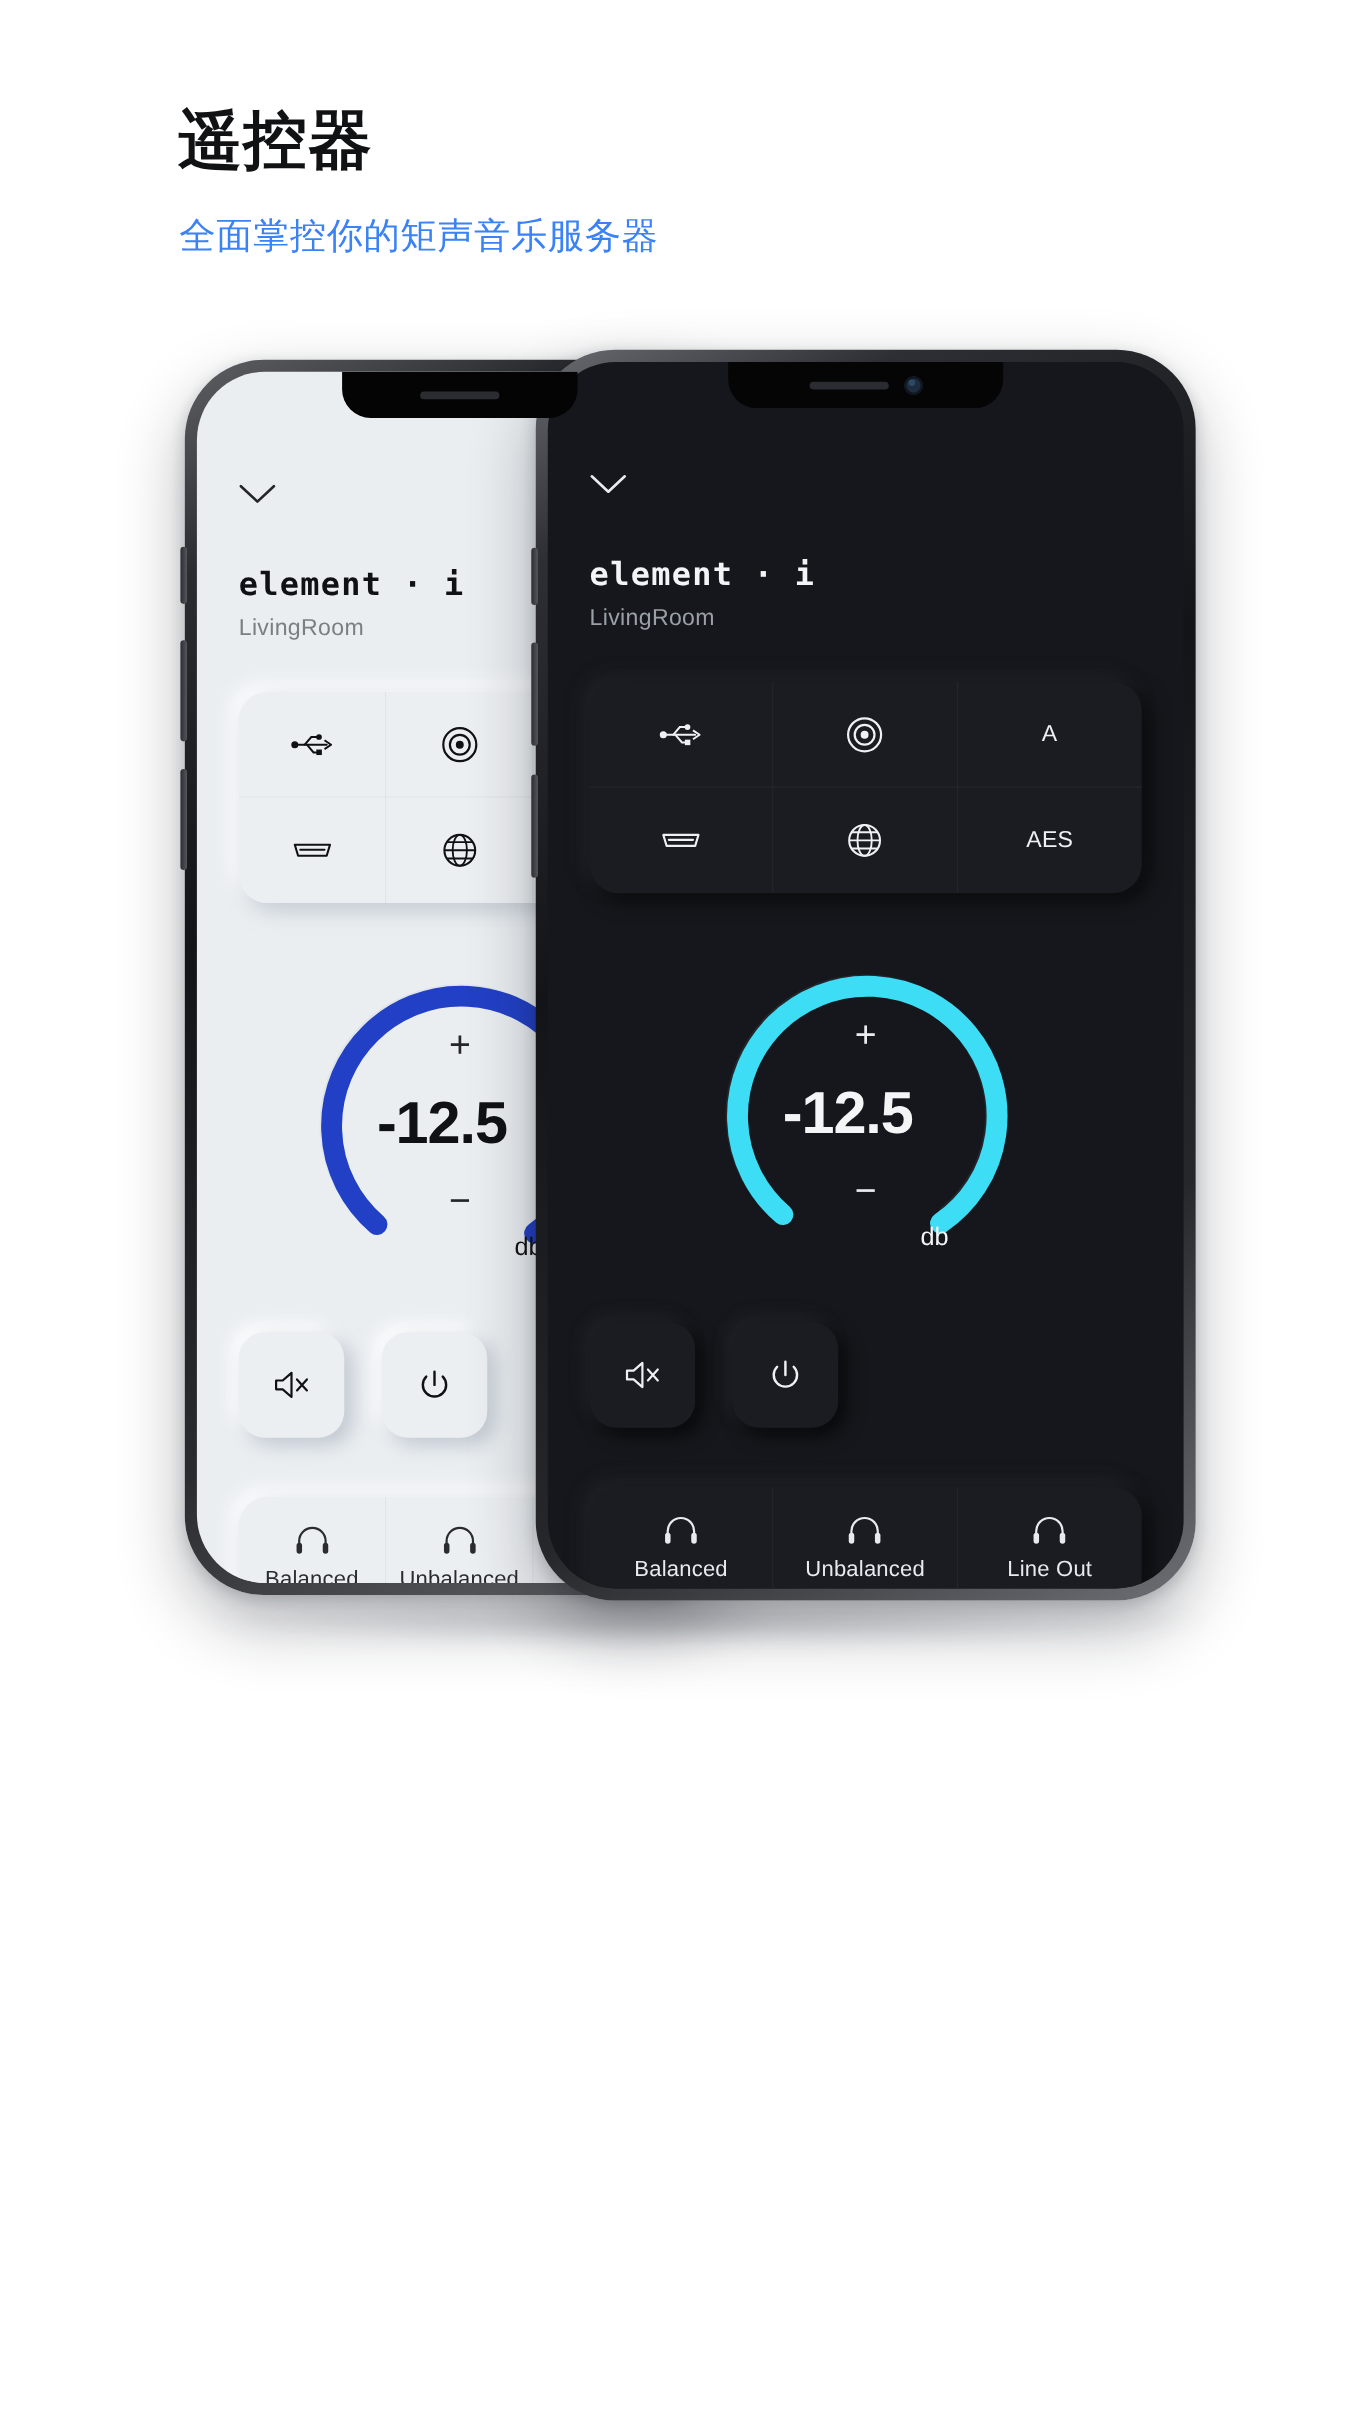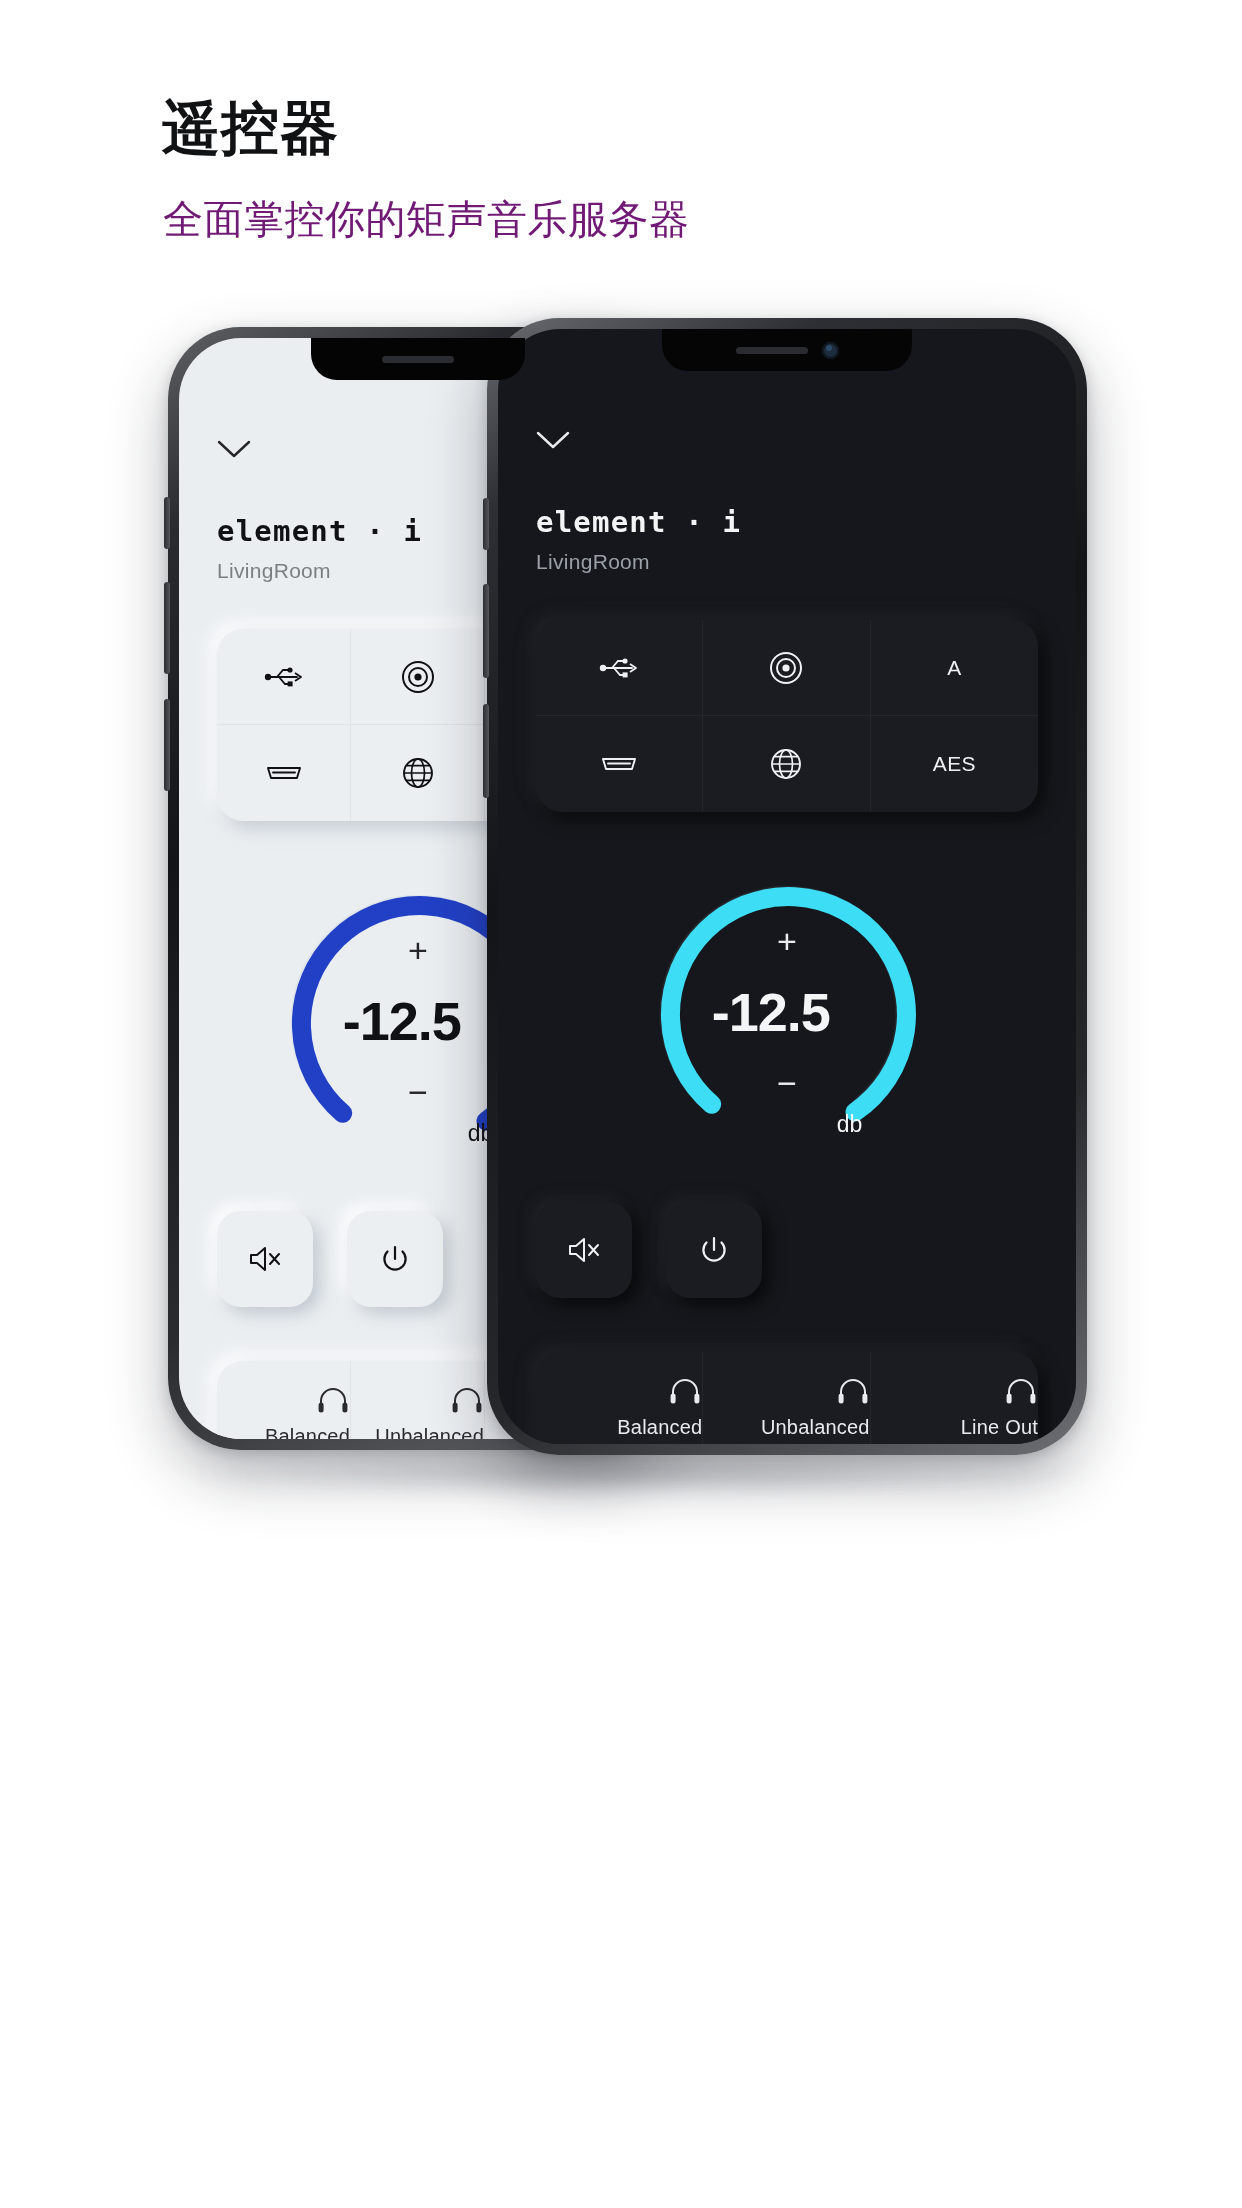--- a/index.html
+++ b/index.html
@@ -18,23 +18,23 @@
     left: 162px; top: 95px;
     font-size: 58px;
     font-weight: 700;
     color: #111214;
     letter-spacing: 1px;
     line-height: 1.15;
   }
   .subtitle {
     position: absolute;
     left: 163px; top: 192px;
-    font-size: 40px;
+    font-size: 33px;
     font-weight: 400;
-    color: #701a75;
+    color: #3b82f6;
     letter-spacing: 0.5px;
   }
 
   
   .phone {
     position: absolute;
     border-radius: 72px;
     padding: 11px;
     box-shadow: 0 26px 60px rgba(20,24,34,0.30), 0 4px 14px rgba(20,24,34,0.18);
   }
@@ -168,21 +168,21 @@
     overflow: hidden;
   }
   .screen-light .out-card {
     background: #eceff2;
     box-shadow: 7px 7px 18px rgba(163,172,184,0.55), -7px -7px 18px rgba(255,255,255,0.95);
   }
   .screen-dark .out-card {
     background: #1b1c22;
     box-shadow: 7px 7px 18px rgba(0,0,0,0.55), -6px -6px 16px rgba(54,57,66,0.35);
   }
-  .out-cell { display:flex; flex-direction:column; align-items:flex-end; justify-content:center; gap: 11px; }
+  .out-cell { display:flex; flex-direction:column; align-items:center; justify-content:center; gap: 11px; }
   .screen-light .out-cell { border-right: 1px solid #e0e4e8; }
   .screen-dark  .out-cell { border-right: 1px solid #24262d; }
   .out-cell.last { border-right: none; }
   .out-label { font-size: 20px; letter-spacing: .2px; white-space: nowrap; }
   .screen-light .out-label { color: #2a2c31; }
   .screen-dark  .out-label { color: #e7eaee; }
 
   .shadow-floor {
     position:absolute; left: 190px; top: 1455px;
     width: 910px; height: 42px;

